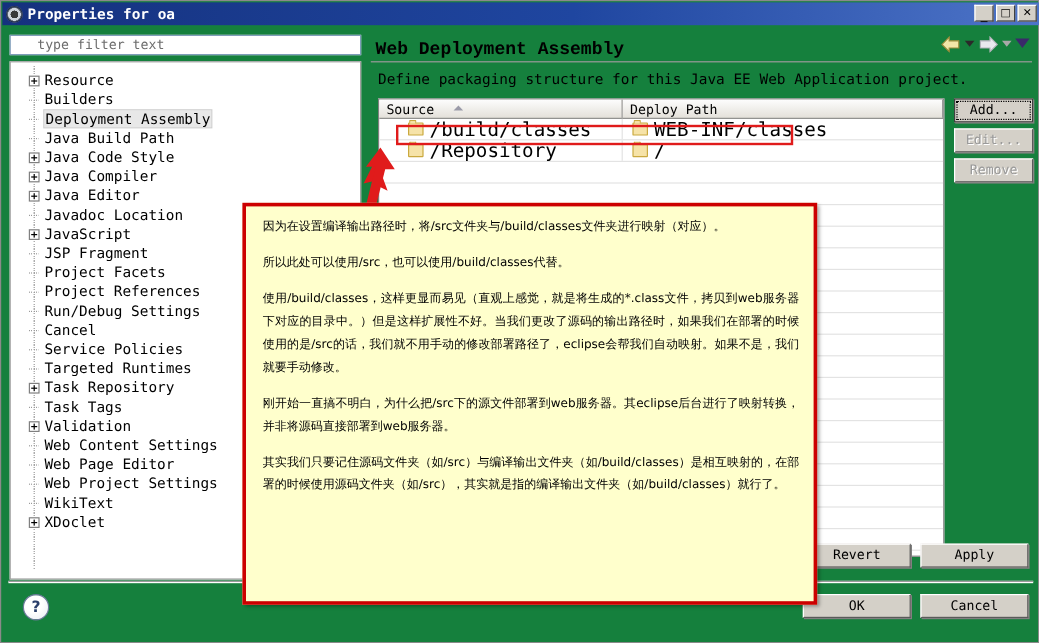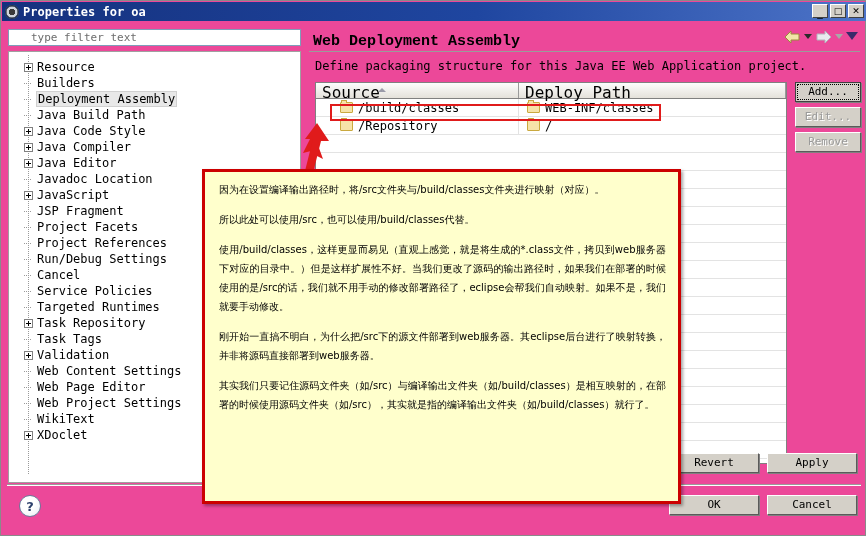--- a/index.html
+++ b/index.html
@@ -4,21 +4,21 @@
 <style>
   html,body{margin:0;padding:0;}
   body{
     width:866px;height:536px;overflow:hidden;
     font-family:"DejaVu Sans Mono","Liberation Mono",monospace;
     background:#d4d0c8;
     -webkit-font-smoothing:none;
   }
   .window{
     position:absolute;left:0;top:0;width:866px;height:536px;
-    background:#ec4899;border:1px solid #8a8a8a;box-sizing:border-box;
+    background:#15803d;border:1px solid #8a8a8a;box-sizing:border-box;
   }
   
   .titlebar{
     position:absolute;left:1px;top:1px;width:864px;height:19px;
     background:linear-gradient(to right,#15317e 0%,#1f46a0 55%,#4d74c8 100%);
     display:flex;align-items:center;
   }
   .tb-icon{
     width:14px;height:14px;margin-left:3px;margin-right:4px;
     border-radius:50%;
@@ -93,21 +93,21 @@
   .desc{
     position:absolute;left:8px;top:34px;font-size:12px;color:#000;
     font-family:"DejaVu Sans Mono","Liberation Mono",monospace;white-space:nowrap;
   }
   .tablebox{
     position:absolute;left:8px;top:57px;width:472px;height:382px;
     background:#ffffff;border:1px solid #808080;box-sizing:border-box;overflow:hidden;
   }
   .thead{height:15px;display:flex;background:#d4d0c8;border-bottom:1px solid #808080;}
   .th{
-    font-size:16px;color:#000;padding-left:6px;display:flex;align-items:flex-start;
+    font-size:11px;color:#000;padding-left:6px;display:flex;align-items:flex-end;
     border-right:1px solid #9a9a9a;box-sizing:border-box;height:15px;
     background:linear-gradient(to bottom,#fdfdfd 0%,#e4e1da 100%);
     font-family:"DejaVu Sans Mono","Liberation Mono",monospace;position:relative;
   }
   .th.c1{width:203px;}
   .th.c2{width:267px;}
   .sortmark{
     position:absolute;left:62px;top:5px;width:0;height:0;
     border-left:4px solid transparent;border-right:4px solid transparent;border-bottom:4px solid #9a9aa8;
   }
@@ -117,21 +117,21 @@
   .cell.c2{width:267px;padding-left:8px;}
   .folder{
     width:13px;height:11px;margin-right:5px;flex:0 0 auto;position:relative;
     background:#f6e3a8;border:1px solid #caa93f;border-radius:1px;box-sizing:border-box;
   }
   .folder:before{
     content:"";position:absolute;left:0;top:-3px;width:6px;height:3px;
     background:#f6e3a8;border:1px solid #caa93f;border-bottom:none;border-radius:1px 1px 0 0;box-sizing:border-box;
   }
   .cell .txt{
-    font-size:12px;color:#000;white-space:nowrap;
+    font-size:16px;color:#000;white-space:nowrap;
     font-family:"DejaVu Sans Mono","Liberation Mono",monospace;
   }
   .emptyrow{height:17px;border-bottom:1px solid #e3e3e3;}
   .btncol{position:absolute;left:488px;top:57px;width:66px;}
   .btn{
     display:block;width:100%;height:20px;margin-bottom:5px;
     background:#d4d0c8;border:1px solid #ffffff;border-right-color:#5a5a5a;border-bottom-color:#5a5a5a;
     box-shadow:1px 1px 0 #808080;
     font-size:11px;color:#000;box-sizing:border-box;cursor:default;
     font-family:"DejaVu Sans Mono","Liberation Mono",monospace;

